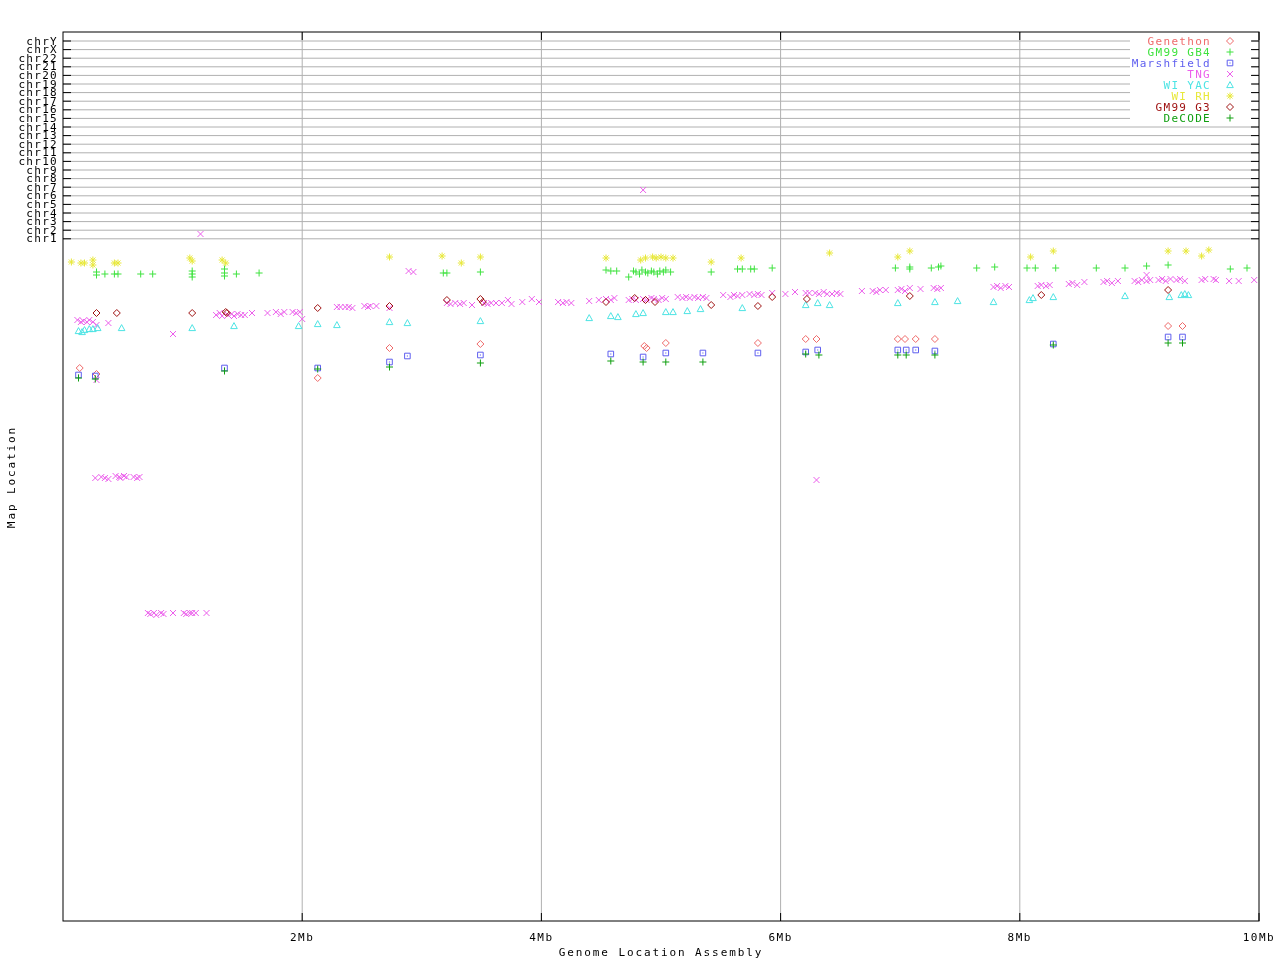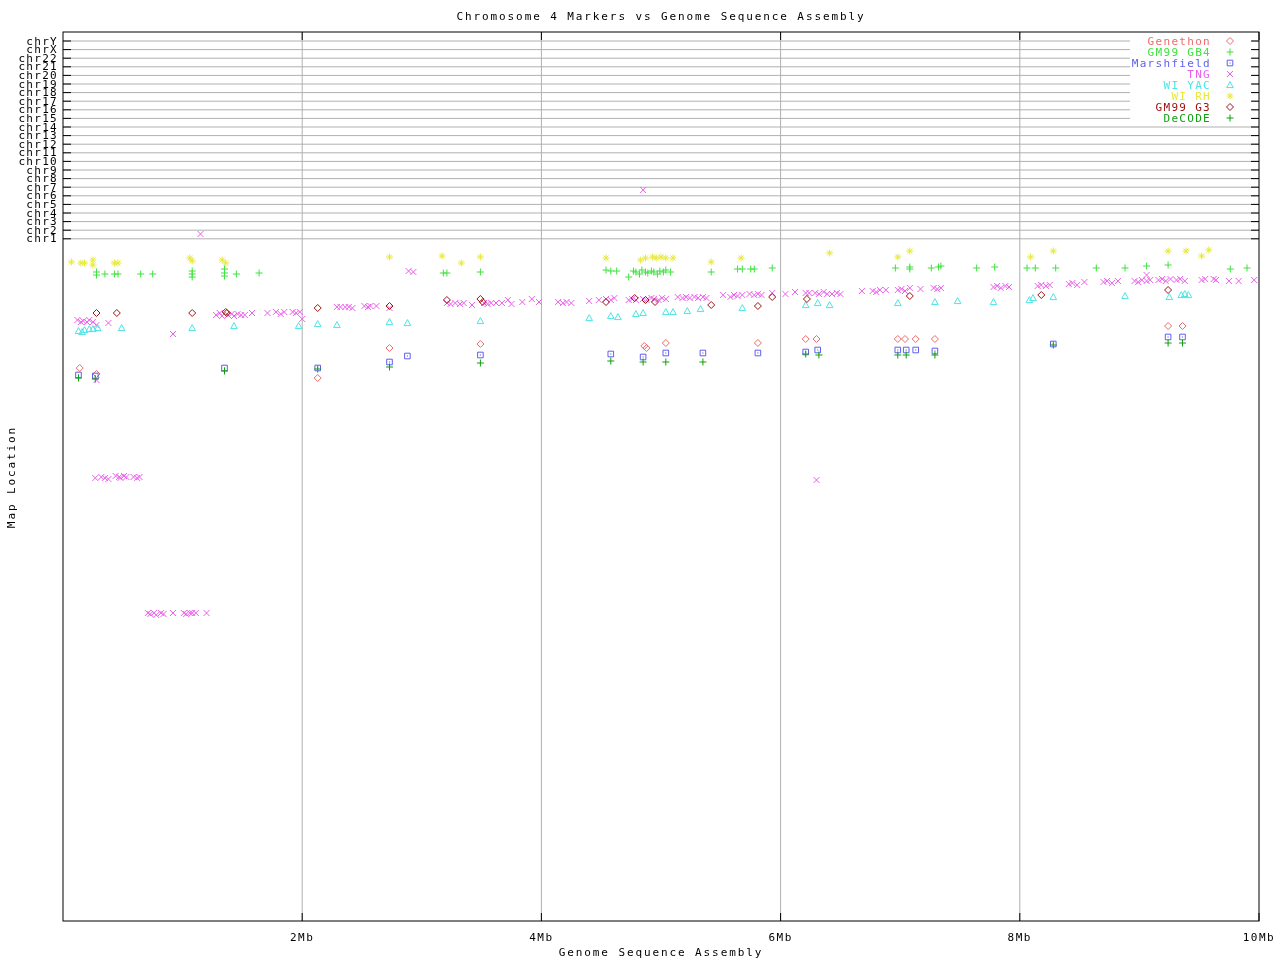--- a/index.html
+++ b/index.html
@@ -10,23 +10,22 @@
   .x-axis-title{position:absolute;left:63px;top:946px;width:1196px;text-align:center;
                 font-size:11px;letter-spacing:1.9px;white-space:pre;}
   .y-axis-title{position:absolute;left:11px;top:477px;font-size:11px;letter-spacing:1.9px;
                 white-space:pre;transform:translate(-50%,-50%) rotate(-90deg);}
   svg text{font-family:"DejaVu Sans Mono",monospace;}
 </style>
 </head>
 <body>
 
 <div class="stage">
-  <div class="chart-title">Chromosome 4 Markers vs Genome Sequence Assembly</div>
   <div class="y-axis-title">Map Location</div>
-  <div class="x-axis-title">Genome Sequence Assembly</div>
+  <div class="x-axis-title">Genome Location Assembly</div>
   <div id="plot">
       <svg width="1280" height="960" viewBox="0 0 1280 960" style="position:absolute;left:0;top:0">
         <g stroke="#b0b0b0" stroke-width="1">
           <line x1="63" y1="41.0" x2="1259" y2="41.0"></line>
           <line x1="63" y1="49.6" x2="1259" y2="49.6"></line>
           <line x1="63" y1="58.2" x2="1259" y2="58.2"></line>
           <line x1="63" y1="66.8" x2="1259" y2="66.8"></line>
           <line x1="63" y1="75.4" x2="1259" y2="75.4"></line>
           <line x1="63" y1="84.0" x2="1259" y2="84.0"></line>
           <line x1="63" y1="92.6" x2="1259" y2="92.6"></line>

